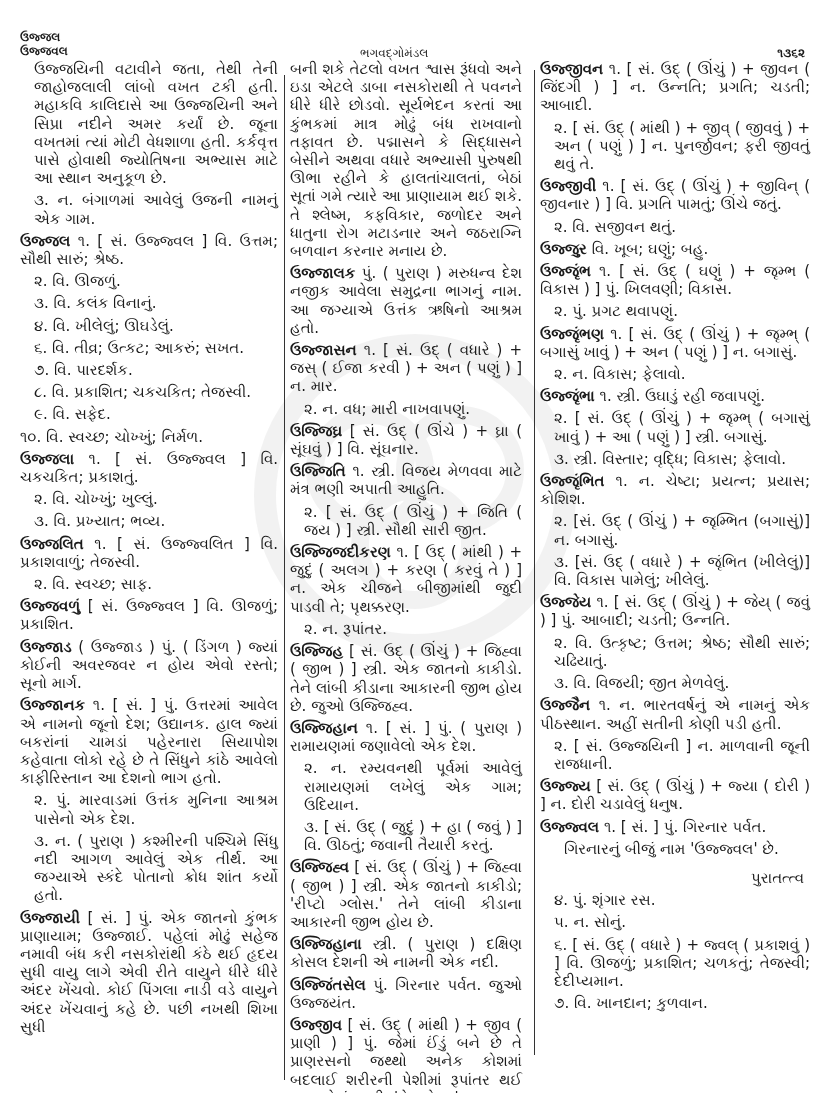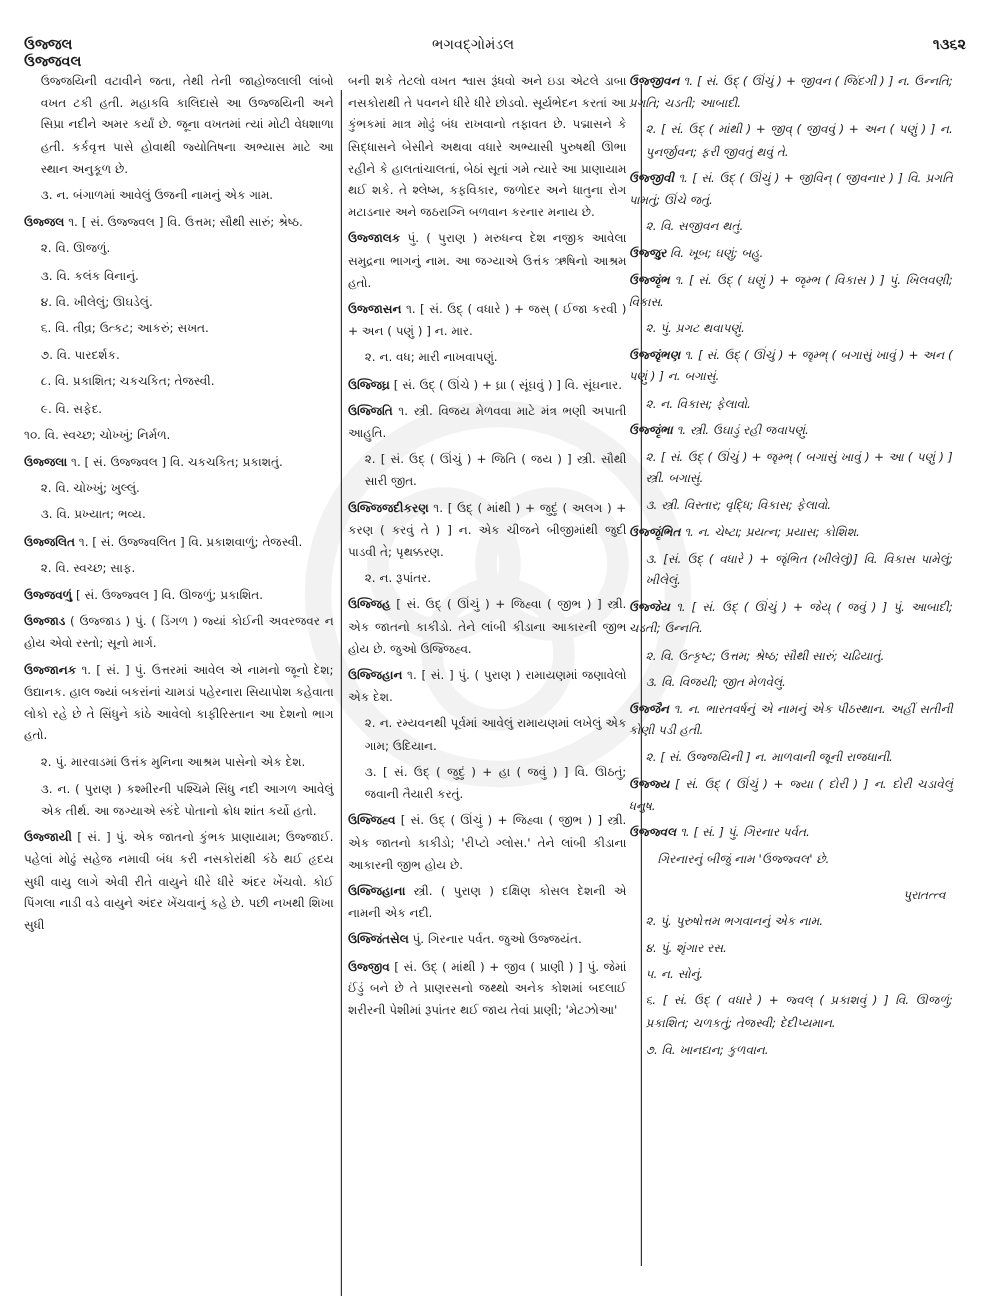--- a/index.html
+++ b/index.html
@@ -9,29 +9,29 @@
   }
   .watermark {
     position: absolute; left: 250px; top: 330px; width: 330px; height: 330px;
     pointer-events: none; opacity: 0.10;
   }
   .header {
     position: absolute; top: 30px; left: 20px; right: 20px; height: 22px;
     font-size: 12px; font-weight: bold;
   }
   .header .left { position: absolute; left: 0; top: 0; }
-  .header .center { position: absolute; left: 340px; top: 0; font-weight: normal; }
-  .header .right { position: absolute; right: 0; top: 0; }
+  .header .center { position: absolute; left: 340px; top: 16px; font-weight: normal; }
+  .header .right { position: absolute; right: 0; top: 17px; font-family: Liberation Mono, monospace; }
   .subhead { position: absolute; top: 44px; left: 20px; font-size: 12px; font-weight: bold; }
   .col {
-    position: absolute; top: 60px; font-size: 10px; line-height: 18.2px;
+    position: absolute; top: 60px; font-size: 15px; line-height: 18.2px;
   }
   .col1 { left: 20px; width: 258px; }
   .col2 { left: 290px; width: 232px; }
-  .col3 { left: 524px; width: 270px; font-style: italic; }
+  .col3 { left: 540px; width: 270px; }
   .divider { position: absolute; width: 1px; background: #333; }
   .div1 { left: 284px; top: 75px; height: 1005px; }
   .div2 { left: 534px; top: 70px; height: 985px; }
   .entry { margin-bottom: 4px; text-align: justify; }
   .entry .hw { font-weight: bold; }
   .entry .body { }
   .sense { padding-left: 14px; text-align: justify; }
   .note { padding-left: 24px; }
   .source { text-align: right; padding-right: 6px; margin-top: 11px; }
 </style>
@@ -105,28 +105,28 @@
     <div class="entry sense"><span class="body">૨. વિ. સજીવન થતું.</span></div>
     <div class="entry"><span class="hw">ઉજ્જુર</span><span class="body"> વિ. ખૂબ; ઘણું; બહુ.</span></div>
     <div class="entry"><span class="hw">ઉજ્જૃંભ</span><span class="body"> ૧. [ સં. ઉદ્ ( ઘણું ) + જૃમ્ભ ( વિકાસ ) ] પું. ખિલવણી; વિકાસ.</span></div>
     <div class="entry sense"><span class="body">૨. પું. પ્રગટ થવાપણું.</span></div>
     <div class="entry"><span class="hw">ઉજ્જૃંભણ</span><span class="body"> ૧. [ સં. ઉદ્ ( ઊંચું ) + જૃમ્ભ્ ( બગાસું ખાવું ) + અન ( પણું ) ] ન. બગાસું.</span></div>
     <div class="entry sense"><span class="body">૨. ન. વિકાસ; ફેલાવો.</span></div>
     <div class="entry"><span class="hw">ઉજ્જૃંભા</span><span class="body"> ૧. સ્ત્રી. ઉઘાડું રહી જવાપણું.</span></div>
     <div class="entry sense"><span class="body">૨. [ સં. ઉદ્ ( ઊંચું ) + જૃમ્ભ્ ( બગાસું ખાવું ) + આ ( પણું ) ] સ્ત્રી. બગાસું.</span></div>
     <div class="entry sense"><span class="body">૩. સ્ત્રી. વિસ્તાર; વૃદ્ધિ; વિકાસ; ફેલાવો.</span></div>
     <div class="entry"><span class="hw">ઉજ્જૃંભિત</span><span class="body"> ૧. ન. ચેષ્ટા; પ્રયત્ન; પ્રયાસ; કોશિશ.</span></div>
+    <div class="entry sense"><span class="body">૨. [સં. ઉદ્ ( ઊંચું ) + જૃમ્ભિત (બગાસું)] ન. બગાસું.</span></div>
     <div class="entry sense"><span class="body">૩. [સં. ઉદ્ ( વધારે ) + જૃંભિત (ખીલેલું)] વિ. વિકાસ પામેલું; ખીલેલું.</span></div>
     <div class="entry"><span class="hw">ઉજ્જેય</span><span class="body"> ૧. [ સં. ઉદ્ ( ઊંચું ) + જેય્ ( જવું ) ] પું. આબાદી; ચડતી; ઉન્નતિ.</span></div>
     <div class="entry sense"><span class="body">૨. વિ. ઉત્કૃષ્ટ; ઉત્તમ; શ્રેષ્ઠ; સૌથી સારું; ચઢિયાતું.</span></div>
     <div class="entry sense"><span class="body">૩. વિ. વિજયી; જીત મેળવેલું.</span></div>
     <div class="entry"><span class="hw">ઉજ્જૈન</span><span class="body"> ૧. ન. ભારતવર્ષનું એ નામનું એક પીઠસ્થાન. અહીં સતીની કોણી પડી હતી.</span></div>
     <div class="entry sense"><span class="body">૨. [ સં. ઉજ્જયિની ] ન. માળવાની જૂની રાજધાની.</span></div>
     <div class="entry"><span class="hw">ઉજ્જ્ય</span><span class="body"> [ સં. ઉદ્ ( ઊંચું ) + જ્યા ( દોરી ) ] ન. દોરી ચડાવેલું ધનુષ.</span></div>
     <div class="entry"><span class="hw">ઉજ્જ્વલ</span><span class="body"> ૧. [ સં. ] પું. ગિરનાર પર્વત.</span></div>
     <div class="entry note"><span class="body">ગિરનારનું બીજું નામ 'ઉજ્જ્વલ' છે.</span></div>
     <div class="entry source"><span class="body">પુરાતત્ત્વ</span></div>
-    <div class="entry sense"><span class="body">૨. પું. પુરુષોત્તમ ભગવાનનું એક નામ.</span></div>
     <div class="entry sense"><span class="body">૪. પું. શૃંગાર રસ.</span></div>
     <div class="entry sense"><span class="body">૫. ન. સોનું.</span></div>
     <div class="entry sense"><span class="body">૬. [ સં. ઉદ્ ( વધારે ) + જ્વલ્ ( પ્રકાશવું ) ] વિ. ઊજળું; પ્રકાશિત; ચળકતું; તેજસ્વી; દેદીપ્યમાન.</span></div>
     <div class="entry sense"><span class="body">૭. વિ. ખાનદાન; કુળવાન.</span></div>
   </div>
 
 </body></html>

